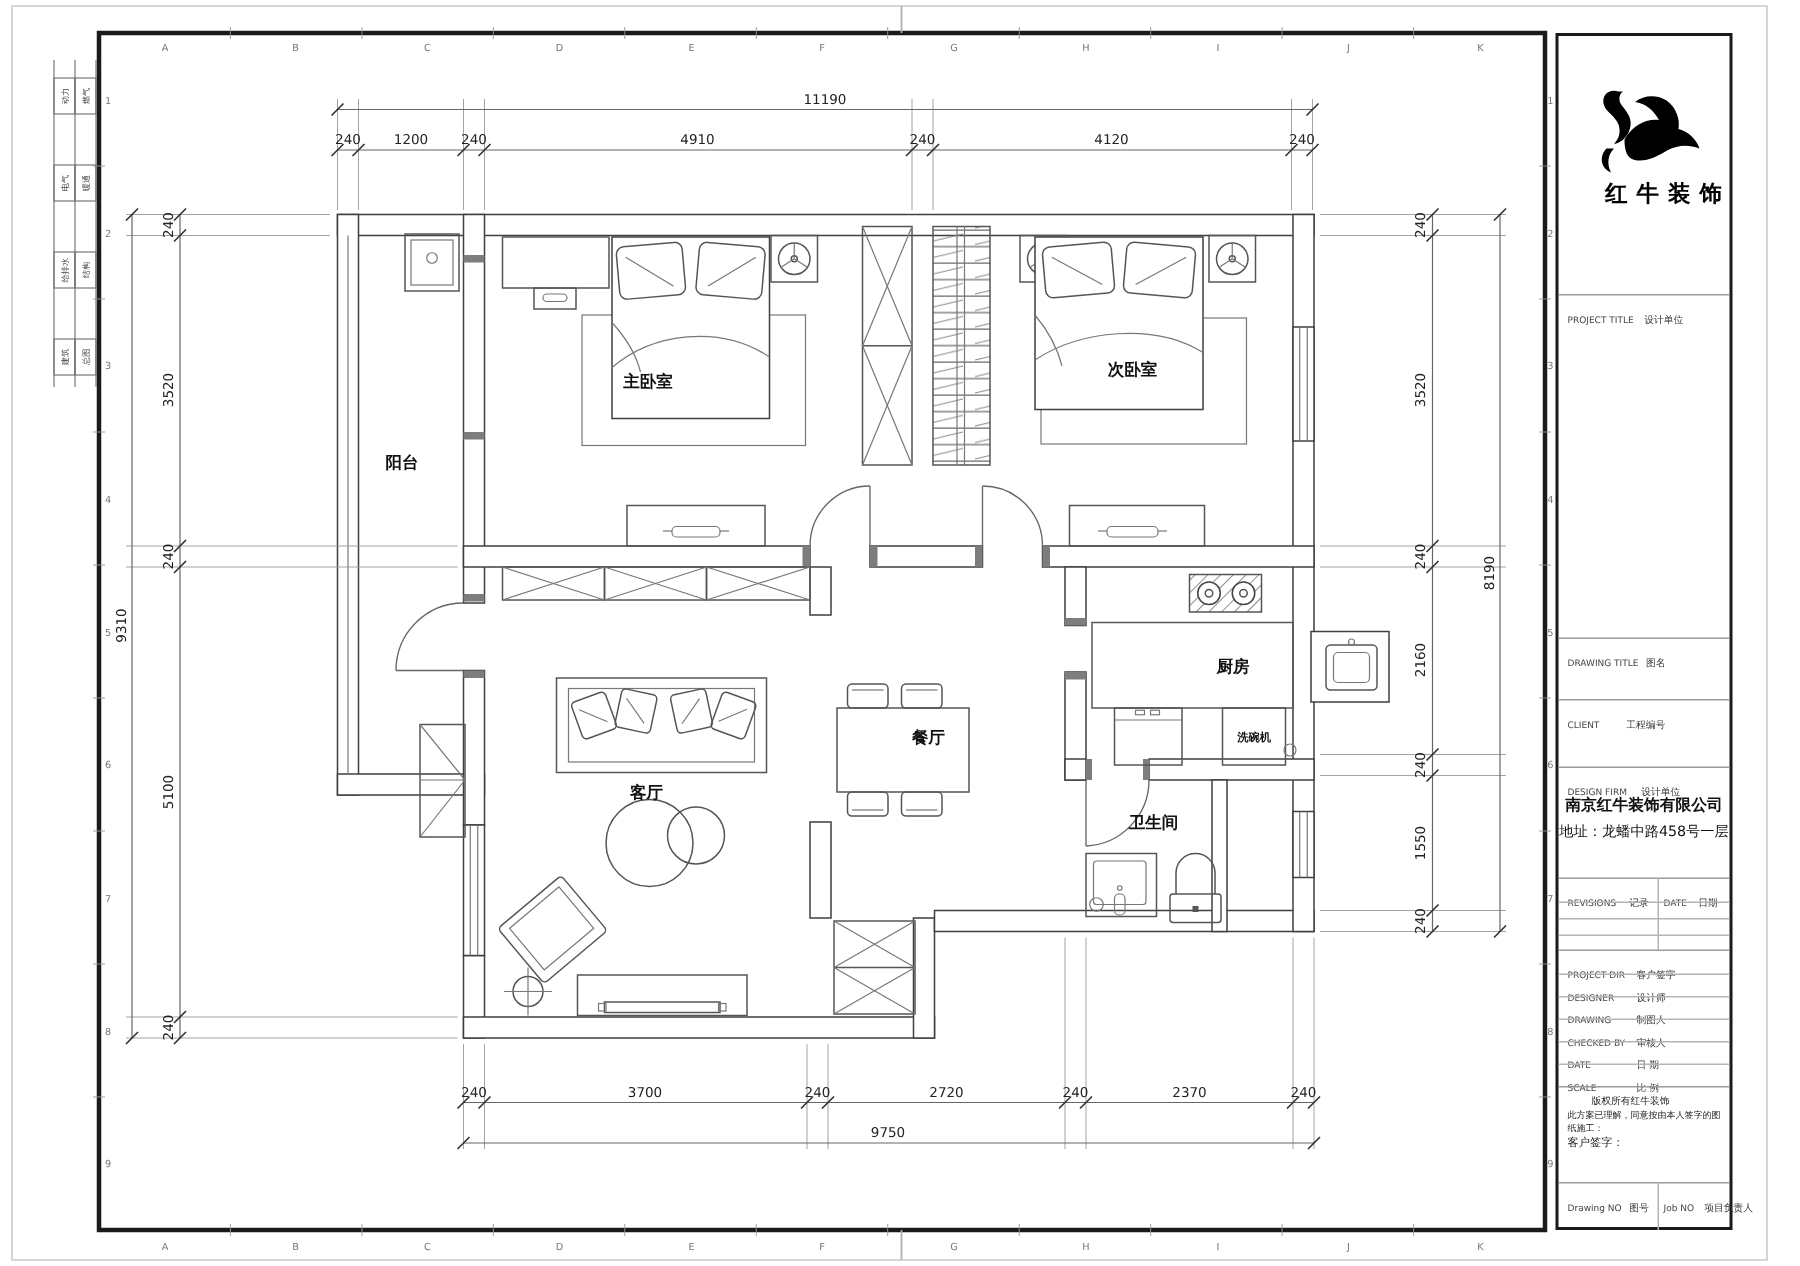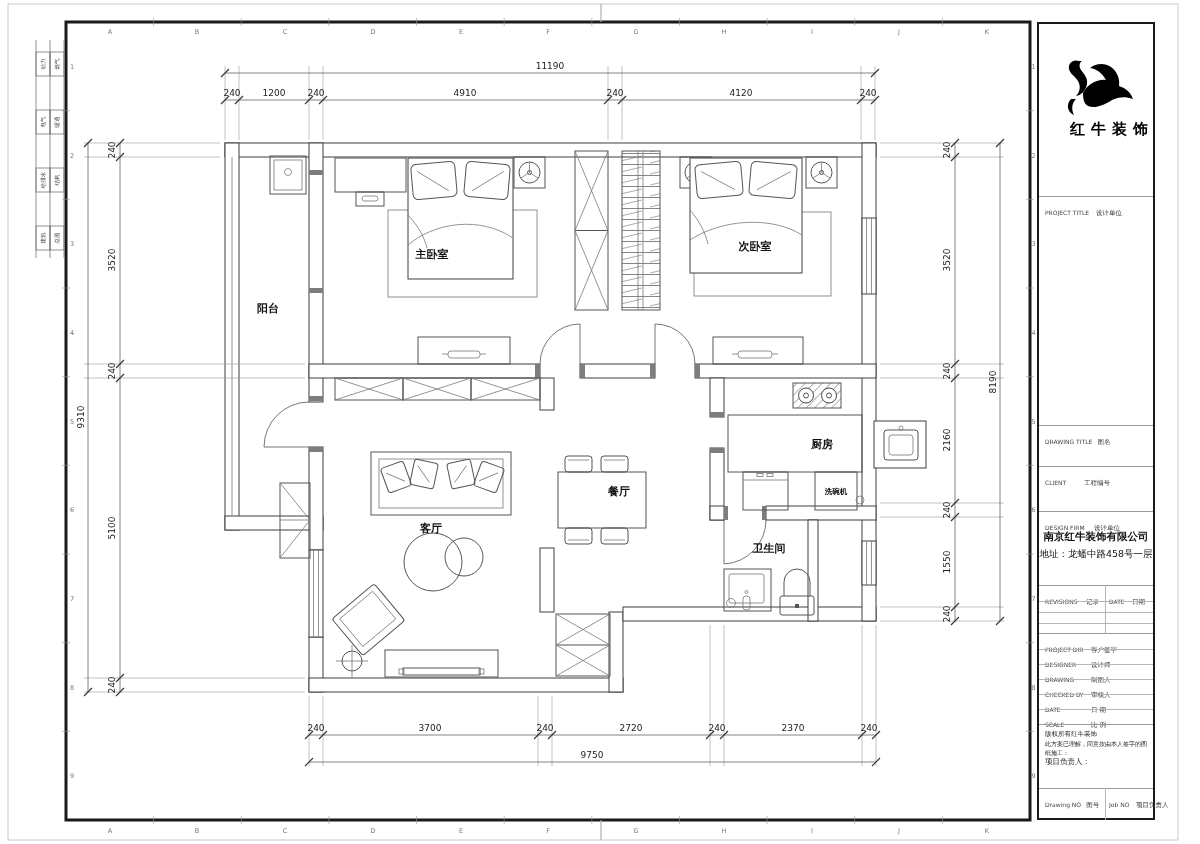--- a/index.html
+++ b/index.html
@@ -519,23 +519,23 @@
   <div class="hrthin" style="top:640px;"></div>
   <div class="tbrow" style="top:643px;left:6px;"><span class="en">DRAWING</span><span class="cn">制图人</span></div>
   <div class="hrthin" style="top:655px;"></div>
   <div class="tbrow" style="top:658px;left:6px;"><span class="en">CHECKED BY</span><span class="cn">审核人</span></div>
   <div class="hrthin" style="top:670px;"></div>
   <div class="tbrow" style="top:673px;left:6px;"><span class="en">DATE</span><span class="cn">日  期</span></div>
   <div class="hrthin" style="top:685px;"></div>
   <div class="tbrow" style="top:688px;left:6px;"><span class="en">SCALE</span><span class="cn">比  例</span></div>
   <div class="hr" style="top:700px;"></div>
 
-  <div class="small-note" style="top:705px;font-size:6.5px;">版权所有红牛装饰</div>
+  <div class="small-note" style="top:705px;font-size:6.5px;margin-left:16px;">版权所有红牛装饰</div>
   <div class="small-note" style="top:715px;font-size:6px;">此方案已理解，同意按由本人签字的图纸施工：</div>
-  <div class="small-note" style="top:732px;font-size:7.5px;">项目负责人：</div>
+  <div class="small-note" style="top:732px;font-size:7.5px;">客户签字：</div>
 
   <div class="hr" style="top:764px;"></div>
   <div class="vr" style="left:66px;top:764px;height:32px;"></div>
   <div class="tbrow" style="top:768px;left:6px;">
     <span class="en" style="min-width:34px;">Drawing NO</span>
     <span class="cn">图号</span>
   </div>
   <div class="tbrow" style="top:768px;left:70px;">
     <span class="en" style="min-width:22px;">Job NO</span>
     <span class="cn">项目负责人</span>

